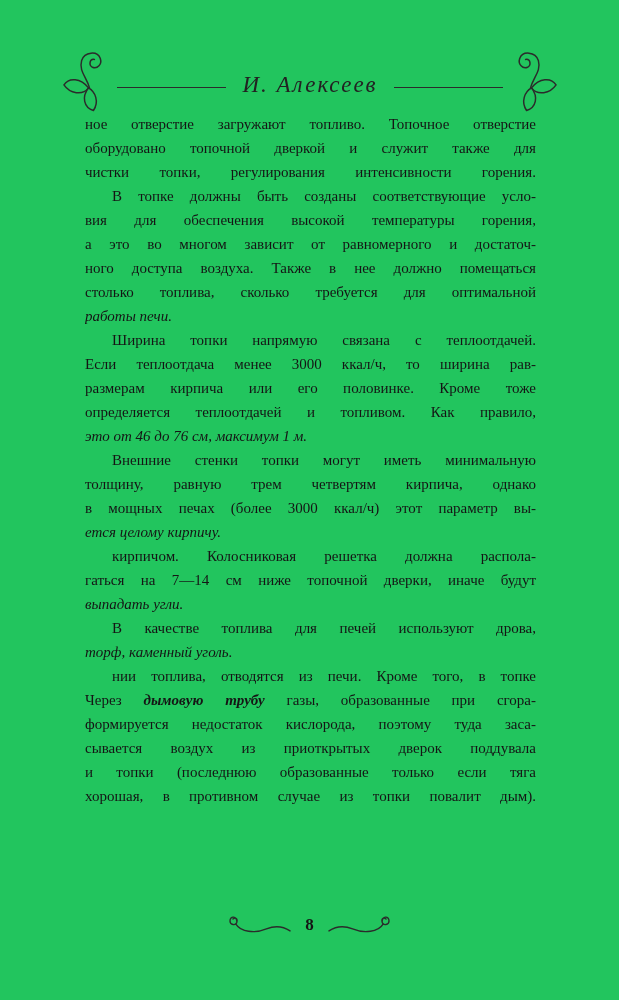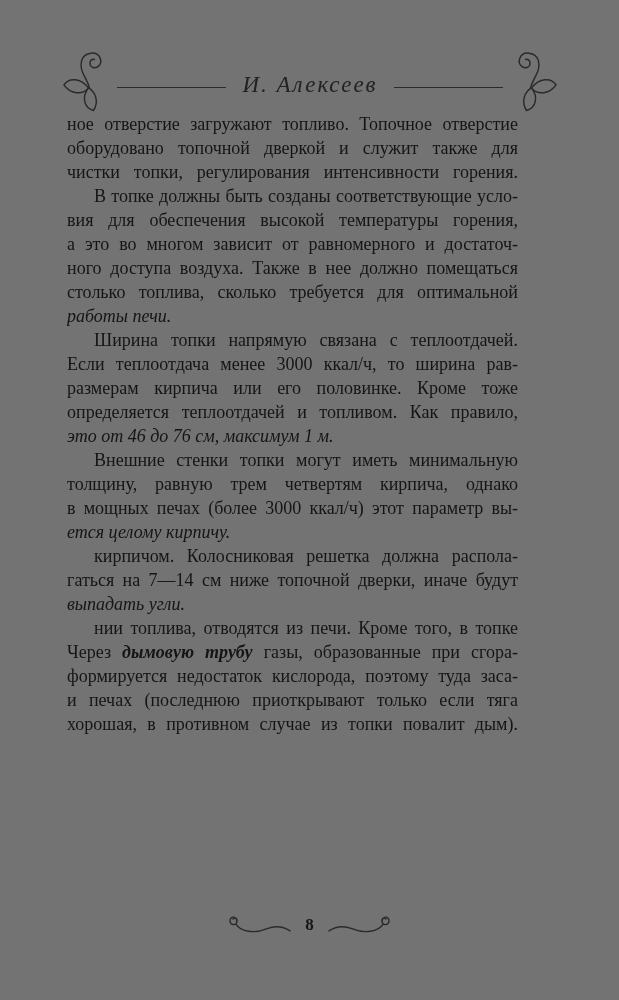--- a/index.html
+++ b/index.html
@@ -1,20 +1,20 @@
 <!DOCTYPE html>
 <html lang="ru"><head>
 <meta charset="utf-8">
 <style>
   html,body { margin:0; padding:0; background:#e8e8e8; }
   .page {
     position:relative;
     width:619px; height:1000px;
     margin:0 auto;
-    background:#737373;
+    background:#22c55e;
     font-family:"Liberation Serif", serif;
     color:#151515;
     overflow:hidden;
   }
 
   
   .pagehead {
     position:absolute;
     top:46px; left:62px; right:61px;
     height:72px;
@@ -37,23 +37,23 @@
     font-style:italic;
     font-size:23px;
     letter-spacing:2px;
     white-space:nowrap;
     color:#222;
   }
 
   
   .bodytext {
     position:absolute;
-    left:67px; top:112px;
+    left:85px; top:112px;
     width:451px;
-    font-size:18px;
+    font-size:15px;
     line-height:24px;
   }
   .para { margin:0; }
   .line {
     height:24px;
     text-align:justify;
     text-align-last:justify;
     -moz-text-align-last:justify;
     white-space:normal;
     overflow:hidden;
@@ -131,24 +131,29 @@
         <div class="line">толщину, равную трем четвертям кирпича, однако</div>
         <div class="line">в мощных печах (более 3000 ккал/ч) этот параметр вы-</div>
         <div class="line pend">ется целому кирпичу.</div>
       </div>
       <div class="para indent">
         <div class="line">кирпичом. Колосниковая решетка должна распола-</div>
         <div class="line">гаться на 7—14 см ниже топочной дверки, иначе будут</div>
         <div class="line pend">выпадать угли.</div>
       </div>
       <div class="para indent">
+        <div class="line">В качестве топлива для печей используют дрова,</div>
+        <div class="line pend">торф, каменный уголь.</div>
+      </div>
+      <div class="para indent">
         <div class="line">нии топлива, отводятся из печи. Кроме того, в топке</div>
         <div class="line"><span>Через </span><span class="em">дымовую трубу</span><span> газы, образованные при сгора-</span></div>
         <div class="line">формируется недостаток кислорода, поэтому туда заса-</div>
-        <div class="line">и печах (последнюю приоткрывают только если тяга</div>
+        <div class="line">сывается воздух из приоткрытых дверок поддувала</div>
+        <div class="line">и топки (последнюю образованные только если тяга</div>
         <div class="line">хорошая, в противном случае из топки повалит дым).</div>
       </div>
     </main>
 
   <footer class="pagefoot">
     <span class="swirl">
       <svg viewBox="0 0 64 24" fill="none" stroke="#2b2b2b" stroke-width="1.4" stroke-linecap="round">
         <path d="M8 9 C8 3 1 2 1 8 C1 12 7 13 8 9 C9 5 6 4 4 6"></path>
         <path d="M7 11 C12 19 26 21 38 16 C48 12 56 14 62 18"></path>
       </svg>

